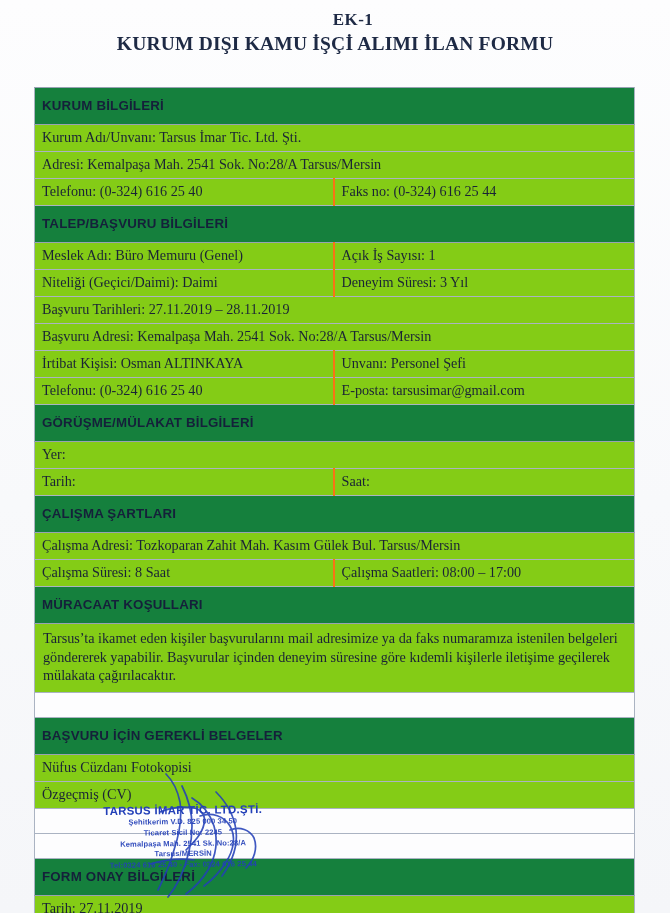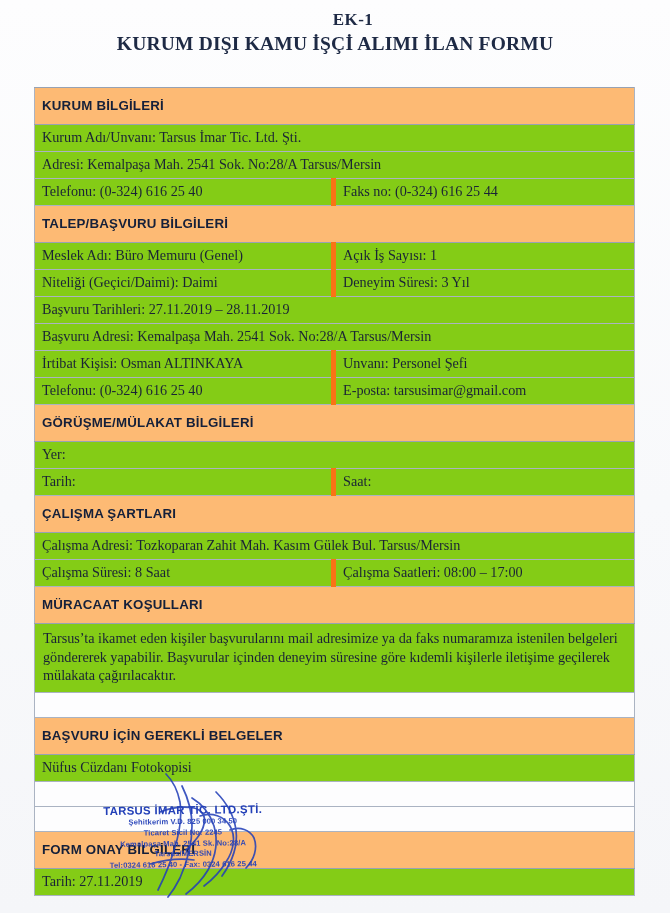--- a/index.html
+++ b/index.html
@@ -64,35 +64,35 @@
     line-height: 1.32;
     vertical-align: middle;
     background: #84cc16;
     height: 20px;
     color: #1a2336;
     white-space: nowrap;
     overflow: hidden;
   }
   
   tr.section-row td {
-    background: #fdba74;
+    background: #15803d;
     font-family: "Liberation Sans", "DejaVu Sans", sans-serif;
     font-weight: bold;
     font-size: 13.3px;
     letter-spacing: 0.2px;
     color: #15203a;
     height: 28px;
     padding-top: 4px;
     padding-bottom: 4px;
     border-top: 1px solid #98a2b3;
     border-bottom: 1px solid #98a2b3;
   }
   tr.data-row td { height: 21px; }
   tr.blank-row td { height: 19px; background: #fdfdfe; }
-  td.right-col { border-left: 5px solid #f97316; }
+  td.right-col { border-left: 2px solid #f97316; }
 
   .para-cell {
     white-space: normal !important;
     padding: 5px 10px 7px 8px !important;
     line-height: 1.42;
     font-size: 14.1px;
     height: auto !important;
   }
 
   
@@ -223,20 +223,23 @@
       </tr>
       <tr class="blank-row">
         <td colspan="2">&nbsp;</td>
       </tr>
 
       <tr class="section-row">
         <td colspan="2">BAŞVURU İÇİN GEREKLİ BELGELER</td>
       </tr>
       <tr class="data-row">
         <td colspan="2">Nüfus Cüzdanı Fotokopisi</td>
+      </tr>
+      <tr class="data-row">
+        <td colspan="2">Özgeçmiş (CV)</td>
       </tr>
       <tr class="blank-row">
         <td colspan="2">&nbsp;</td>
       </tr>
       <tr class="blank-row">
         <td colspan="2">&nbsp;</td>
       </tr>
 
       <tr class="section-row">
         <td colspan="2">FORM ONAY BİLGİLERİ</td>

